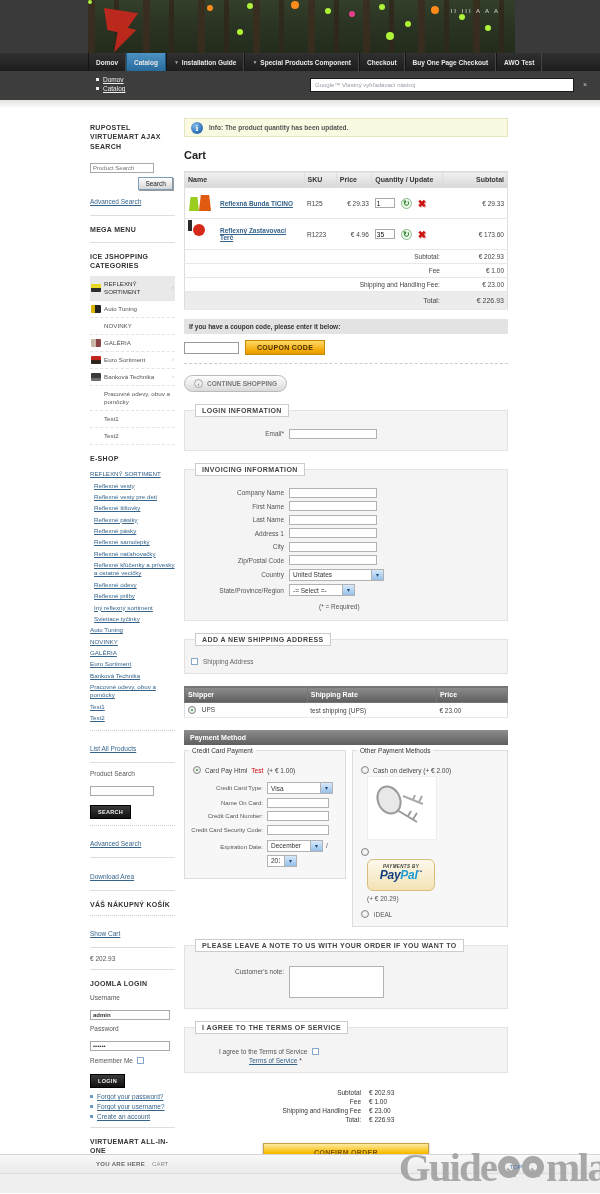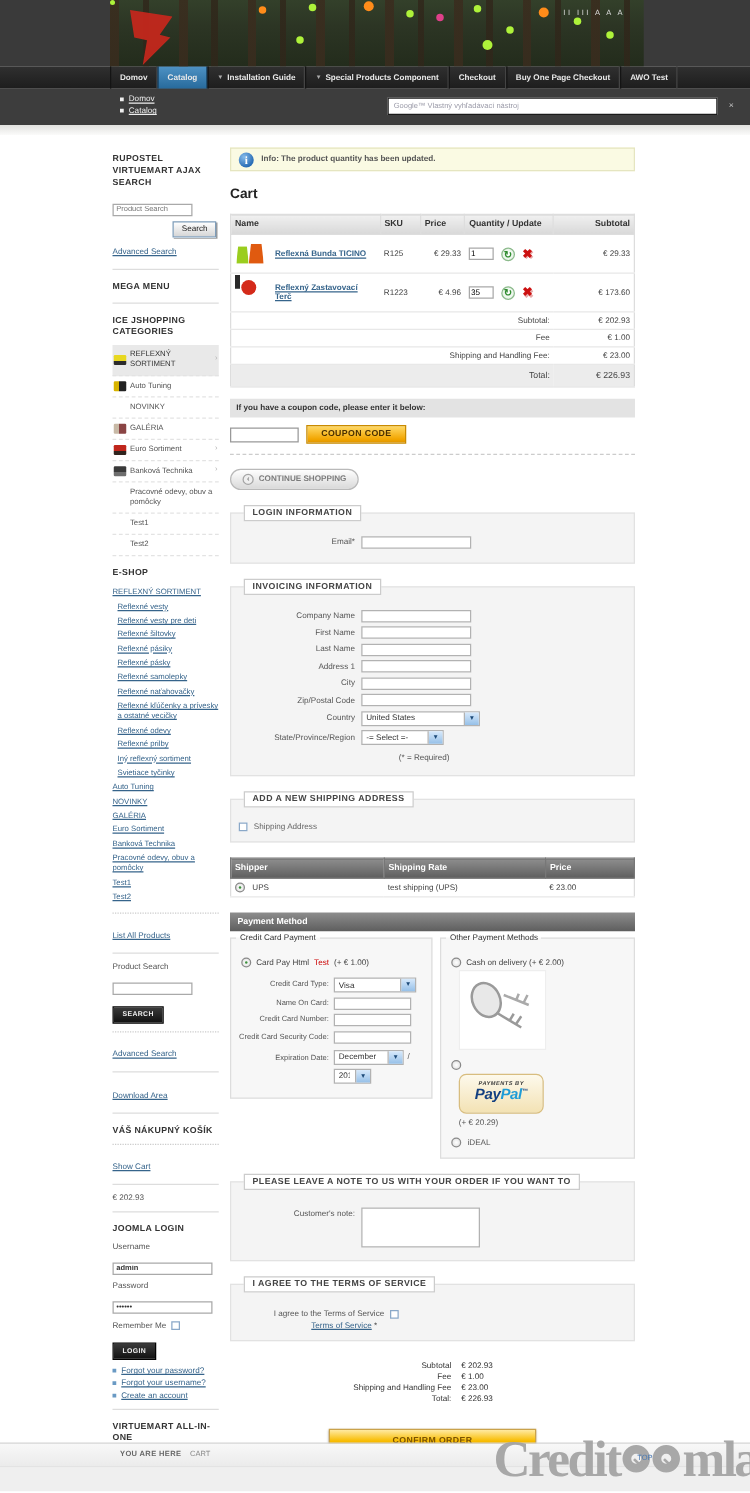--- a/index.html
+++ b/index.html
@@ -689,18 +689,18 @@
 </div>
 
 <div class="footer">
   <div class="footer-bar">
     <span class="yah">YOU ARE HERE</span>
     <span class="yah-loc">CART</span>
   </div>
   <div class="footer-bottom"></div>
   <a class="top-link">TOP</a>
   <div class="watermark">
-    <span>Credit</span>
+    <span>Guide</span>
     <span class="wm-ring">✕</span>
     <span class="wm-ring">✕</span>
     <span class="wm-tail">mla</span>
   </div>
 </div>
 
 </body></html>

